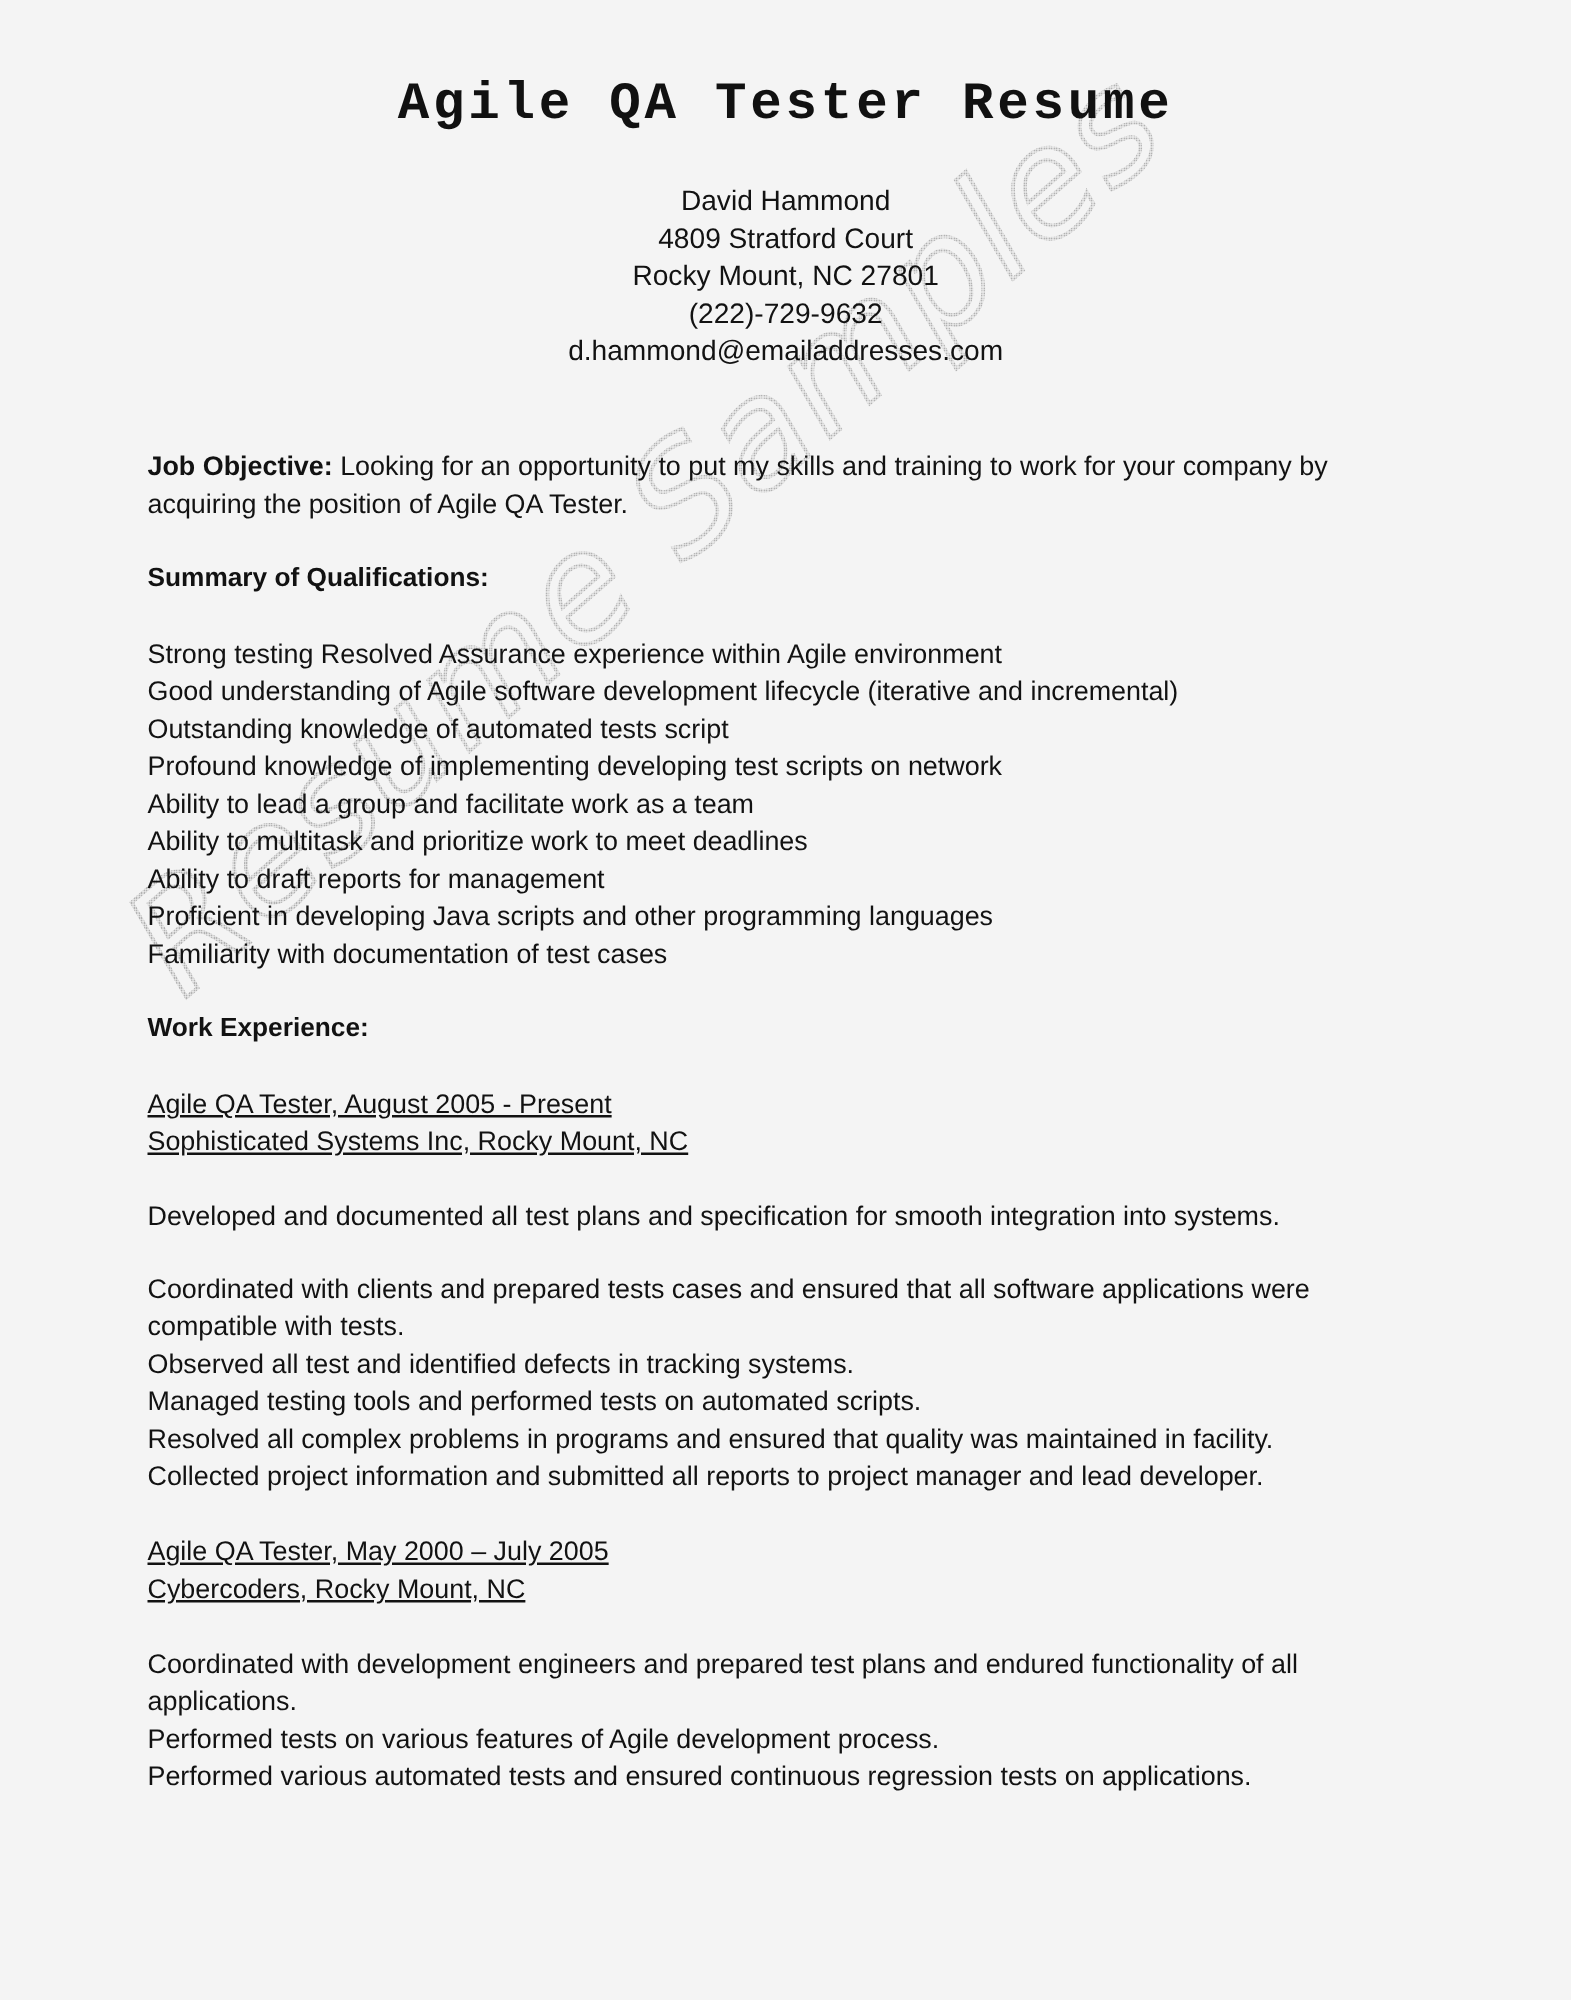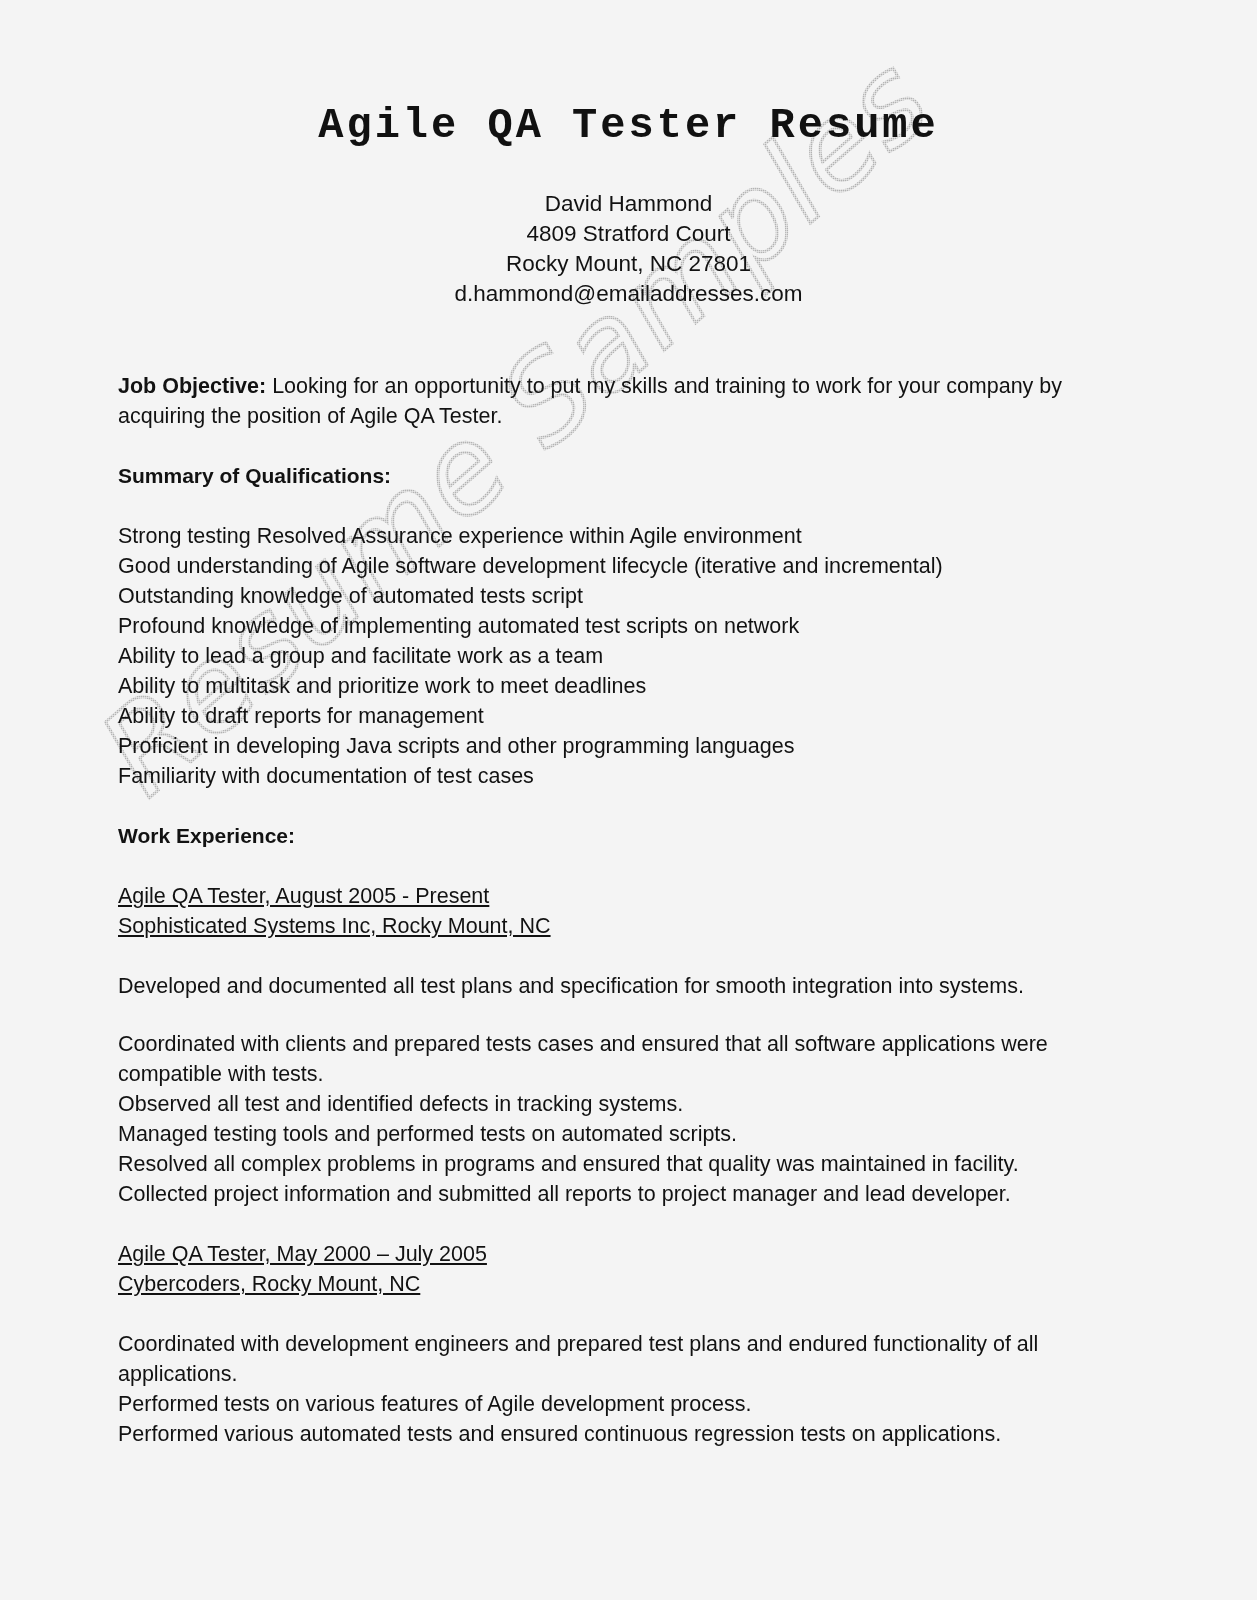--- a/index.html
+++ b/index.html
@@ -73,21 +73,21 @@
   }
 
   .resume-title {
     text-align: center;
     font-family: "Liberation Serif", "DejaVu Serif", serif;
     font-size: 45px;
     font-weight: 700;
     letter-spacing: 4.5px;
     color: #111111;
     margin: 0;
-    padding-top: 105px;
+    padding-top: 62px;
     line-height: 1.0;
     font-stretch: normal;
   }
   
   .resume-title {
     font-family: "Liberation Mono", "DejaVu Sans Mono", monospace;
     font-weight: 700;
     font-size: 42px;
     letter-spacing: 3px;
   }
@@ -155,34 +155,35 @@
   </div>
 
   <div class="content">
 
     <h1 class="resume-title">Agile QA Tester Resume</h1>
 
     <div class="contact-block">
       <span class="contact-line">David Hammond</span>
       <span class="contact-line">4809 Stratford Court</span>
       <span class="contact-line">Rocky Mount, NC 27801</span>
+      <span class="contact-line">(222)-729-9632</span>
       <span class="contact-line">d.hammond@emailaddresses.com</span>
     </div>
 
     <div class="body-block">
 
       <p class="objective"><span class="label">Job Objective:</span><span> Looking for an opportunity to put my skills and training to work for your company by acquiring the position of Agile QA Tester.</span></p>
 
       <div class="section-heading">Summary of Qualifications:</div>
 
       <div class="bullet-list">
         <span class="bullet-line">Strong testing Resolved Assurance experience within Agile environment</span>
         <span class="bullet-line">Good understanding of Agile software development lifecycle (iterative and incremental)</span>
         <span class="bullet-line">Outstanding knowledge of automated tests script</span>
-        <span class="bullet-line">Profound knowledge of implementing automated test scripts on network</span>
+        <span class="bullet-line">Profound knowledge of implementing developing test scripts on network</span>
         <span class="bullet-line">Ability to lead a group and facilitate work as a team</span>
         <span class="bullet-line">Ability to multitask and prioritize work to meet deadlines</span>
         <span class="bullet-line">Ability to draft reports for management</span>
         <span class="bullet-line">Proficient in developing Java scripts and other programming languages</span>
         <span class="bullet-line">Familiarity with documentation of test cases</span>
       </div>
 
       <div class="section-heading" style="margin-top:30px;">Work Experience:</div>
 
       <div class="job-entry">

